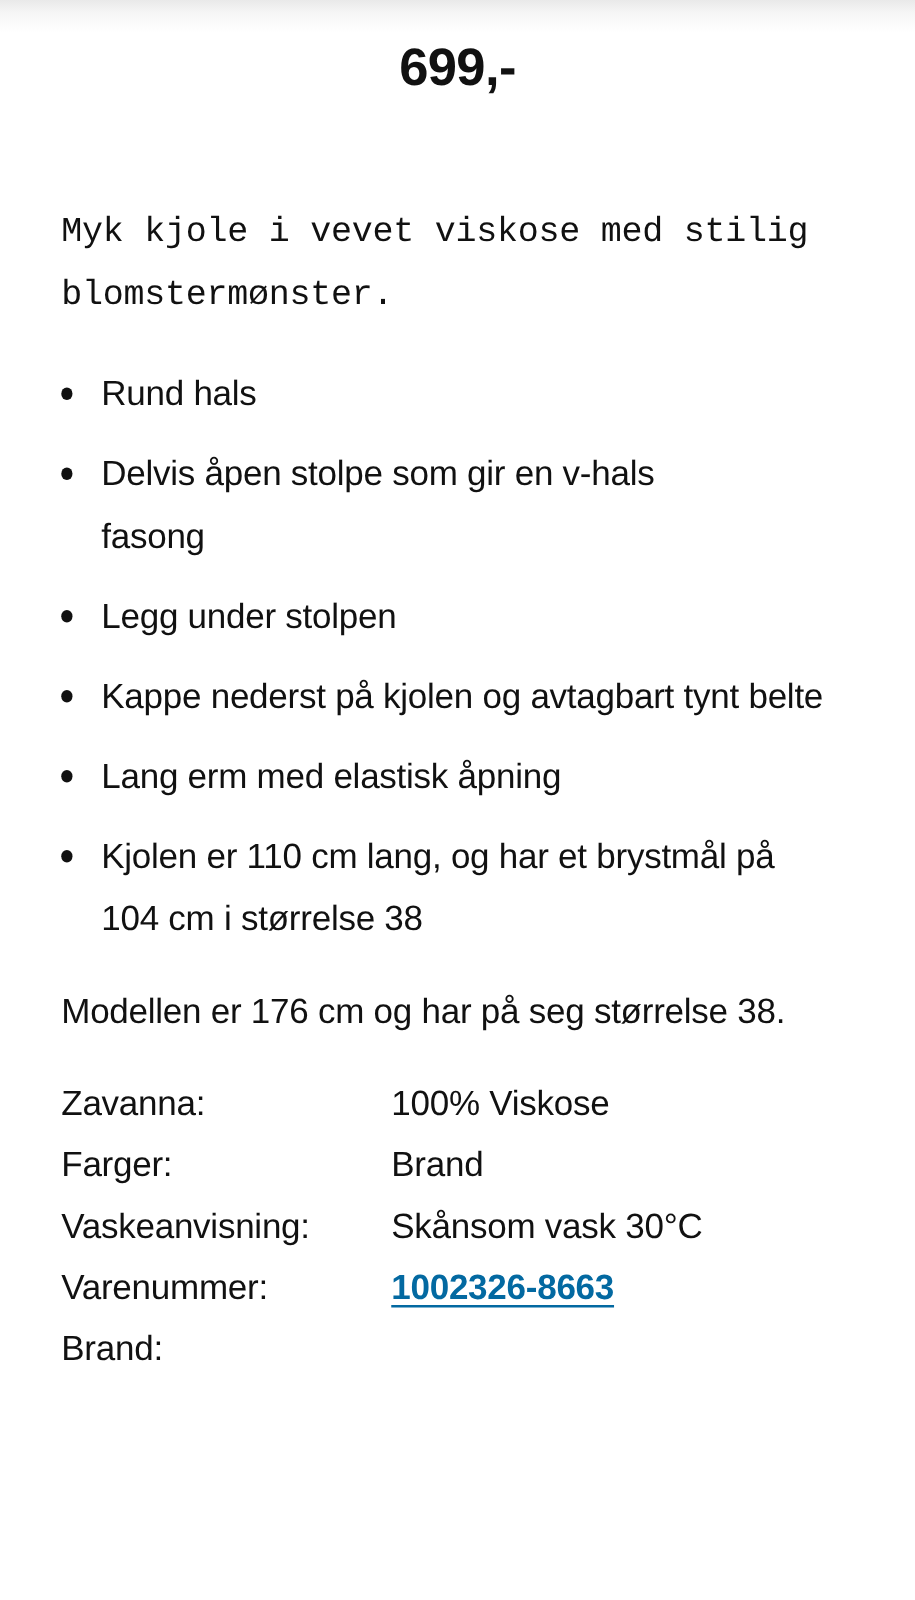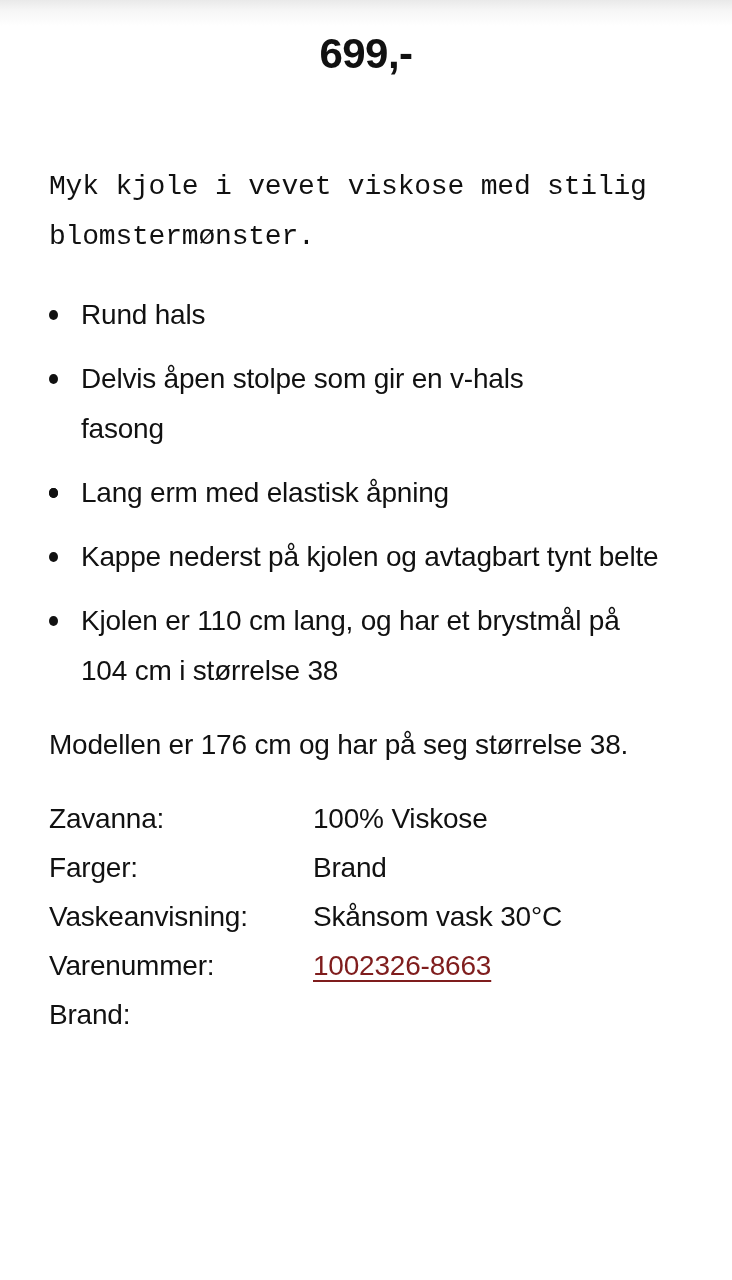--- a/index.html
+++ b/index.html
@@ -56,24 +56,25 @@
       background: #111;
     }
     .model-note { margin-top: 24px; margin-bottom: 24px; }
     .specs {
       display: grid;
       grid-template-columns: 264px auto;
       row-gap: 0;
       line-height: 49px;
     }
     .spec-value a {
-      color: #7f1d1d;
+      color: #0369a1;
       text-decoration: underline;
       text-underline-offset: 5px;
       text-decoration-thickness: 2px;
+      font-weight: bold;
     }
   </style>
 </head>
 <body>
 
 <div class="top-shadow"></div>
 
 <div class="price">699,-</div>
 
 <div class="content">
@@ -83,28 +84,29 @@
     <li>
       <span class="bullet"></span>
       <span>Rund hals</span>
     </li>
     <li style="width:560px">
       <span class="bullet"></span>
       <span>Delvis åpen stolpe som gir en v-hals fasong</span>
     </li>
     <li>
       <span class="bullet"></span>
+      <span>Legg under stolpen</span>
+    </li>
+    <li style="width:640px">
+      <span class="bullet"></span>
+      <span>Kappe nederst på kjolen og avtagbart tynt belte</span>
     </li>
     <li>
       <span class="bullet"></span>
       <span>Lang erm med elastisk åpning</span>
-    </li>
-    <li style="width:640px">
-      <span class="bullet"></span>
-      <span>Kappe nederst på kjolen og avtagbart tynt belte</span>
     </li>
     <li style="width:610px">
       <span class="bullet"></span>
       <span>Kjolen er 110 cm lang, og har et brystmål på 104 cm i størrelse 38</span>
     </li>
   </ul>
 
   <p class="model-note">Modellen er 176 cm og har på seg størrelse 38.</p>
 
   <div class="specs">

